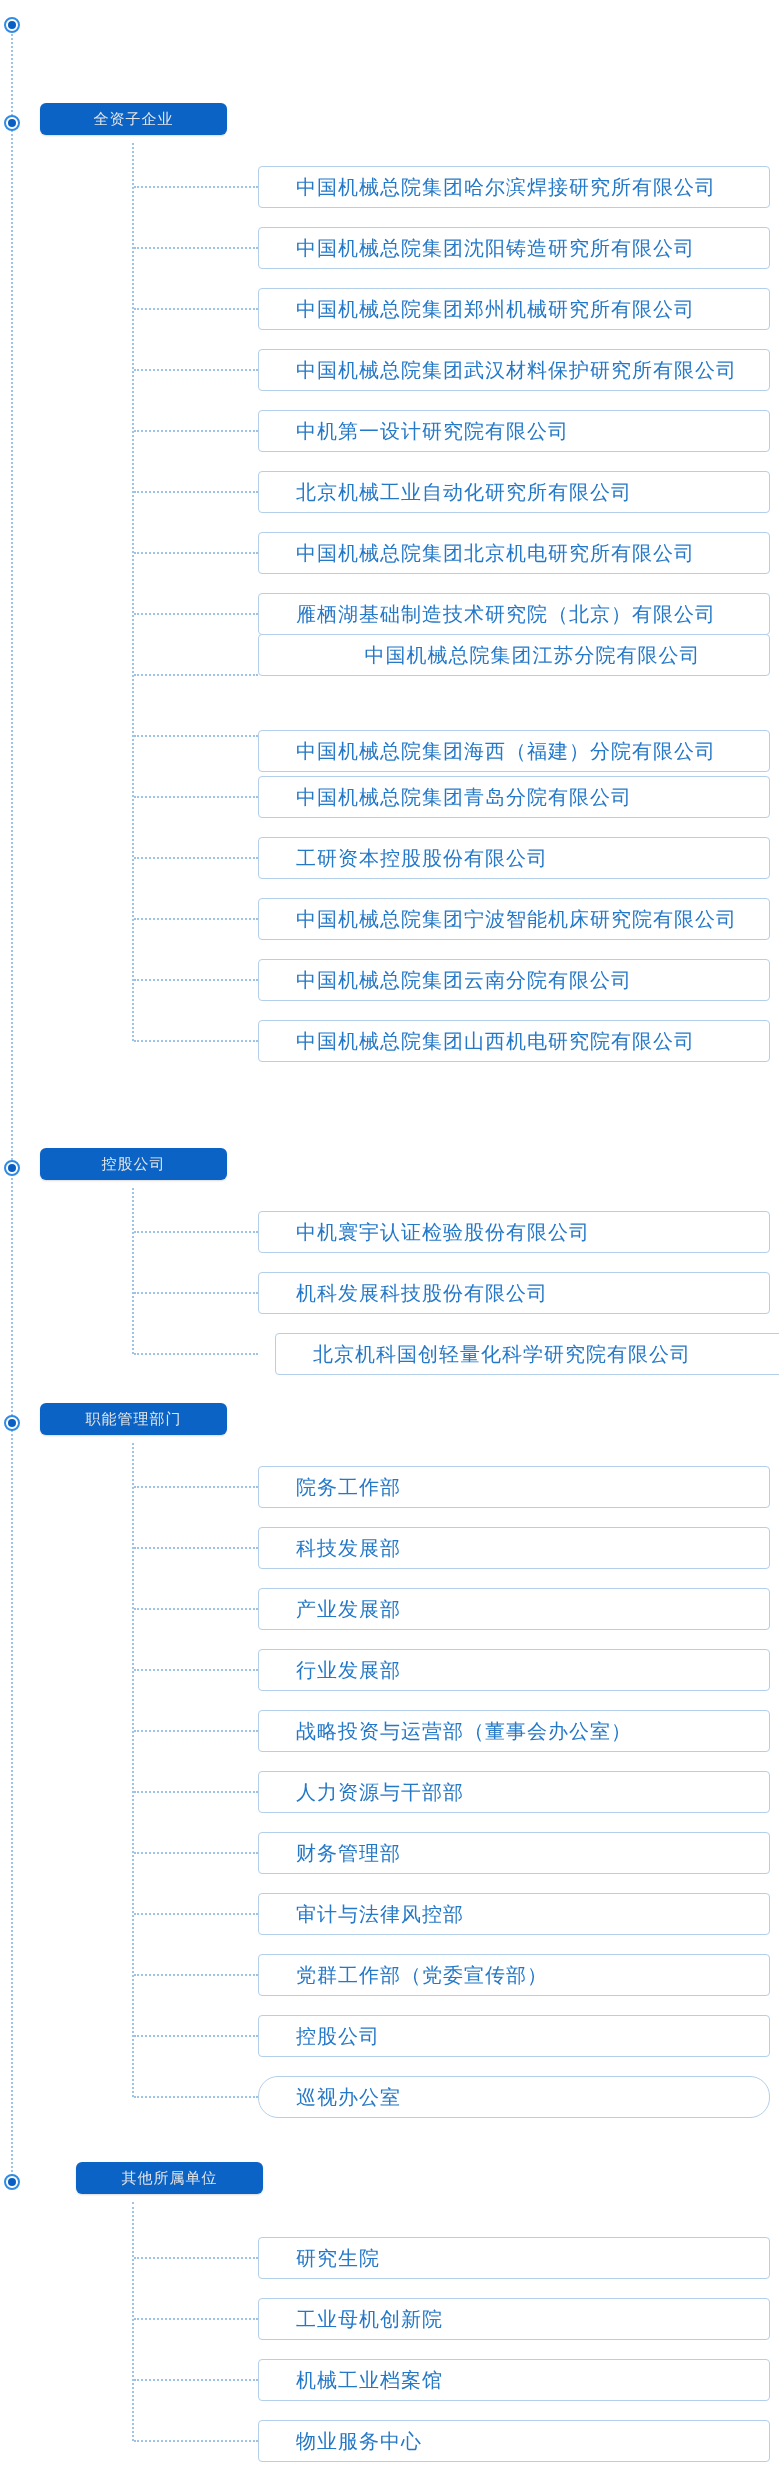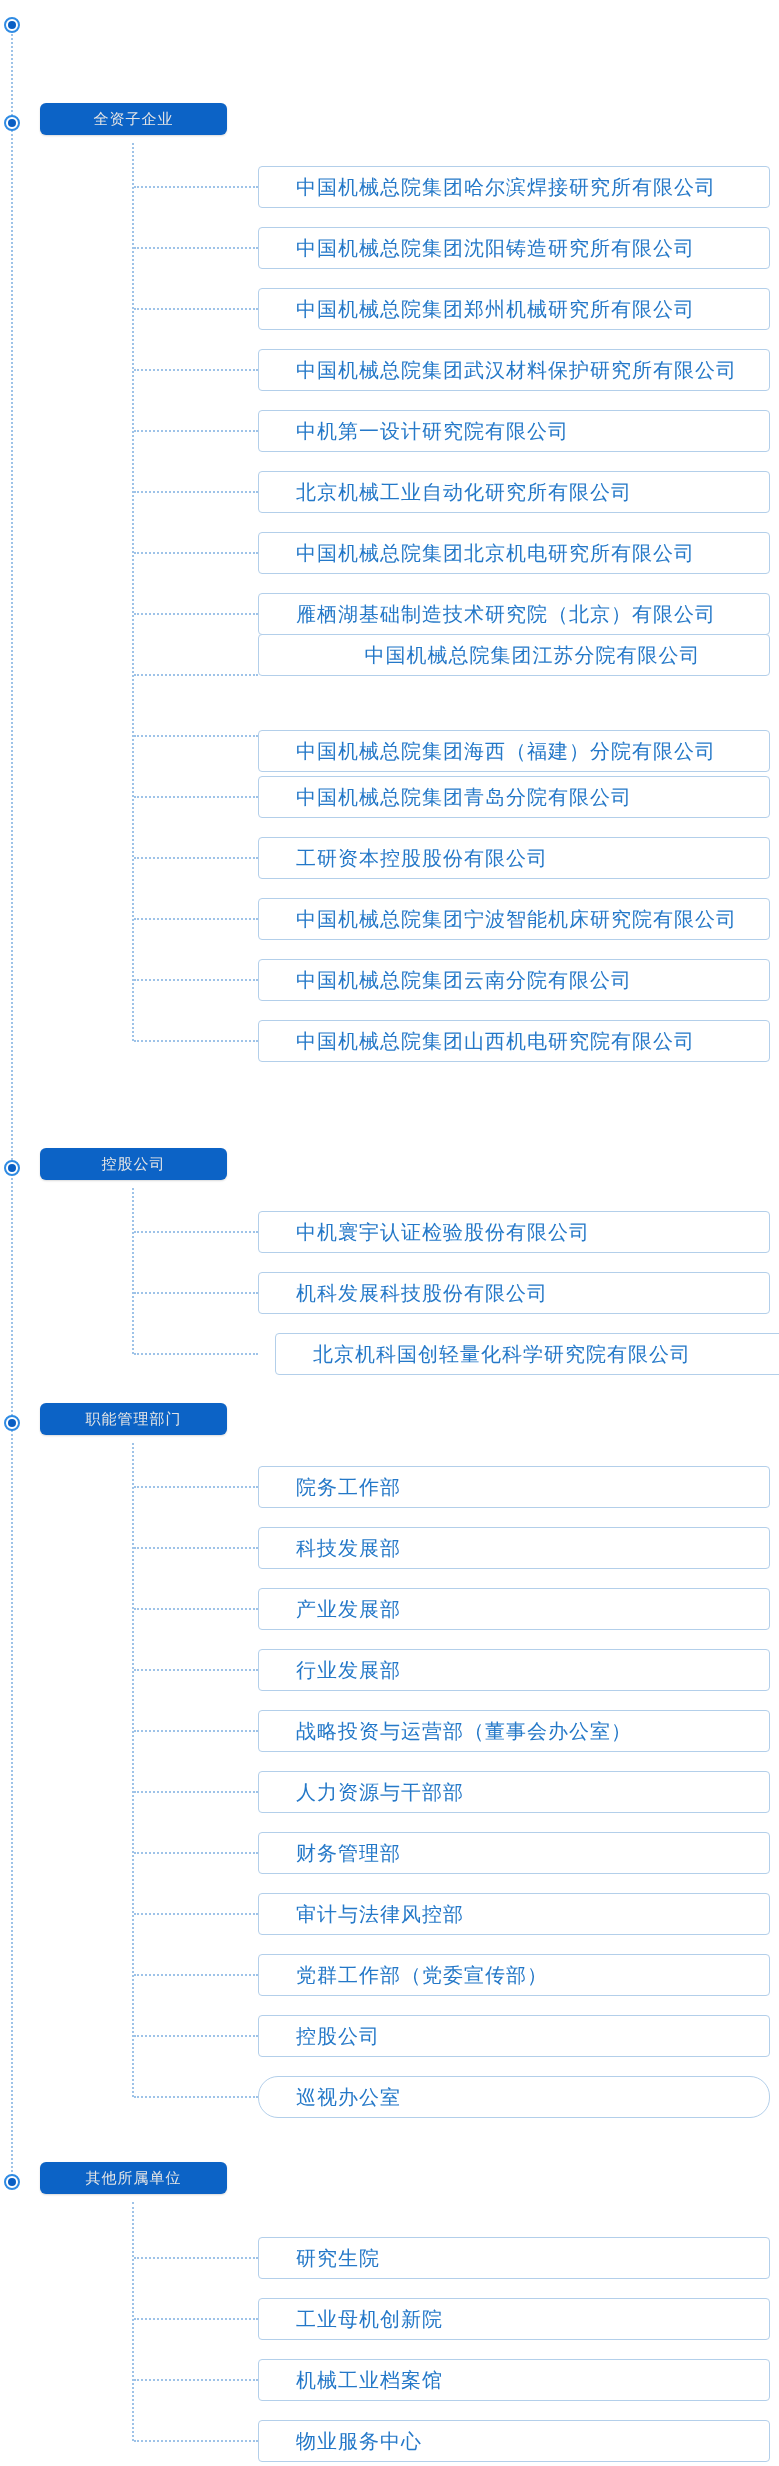--- a/index.html
+++ b/index.html
@@ -214,21 +214,21 @@
   <div class="item-box" style="top: 2015px;">
     <span>控股公司</span>
   </div>
 
   <div class="hline" style="top: 2096px;"></div>
   <div class="item-box" style="top: 2076px; border-radius: 20px;">
     <span>巡视办公室</span>
   </div>
 
   <span class="radio" style="top: 2174px;"></span>
-  <div class="section-box" style="top: 2162px;">
+  <div class="section-box" style="top: 2162px; margin-left: 36px;">
     <span>其他所属单位</span>
   </div>
   <div class="vline drop" style="top: 2202px; height: 239px;"></div>
 
   <div class="hline" style="top: 2257px;"></div>
   <div class="item-box" style="top: 2237px;">
     <span>研究生院</span>
   </div>
 
   <div class="hline" style="top: 2318px;"></div>

